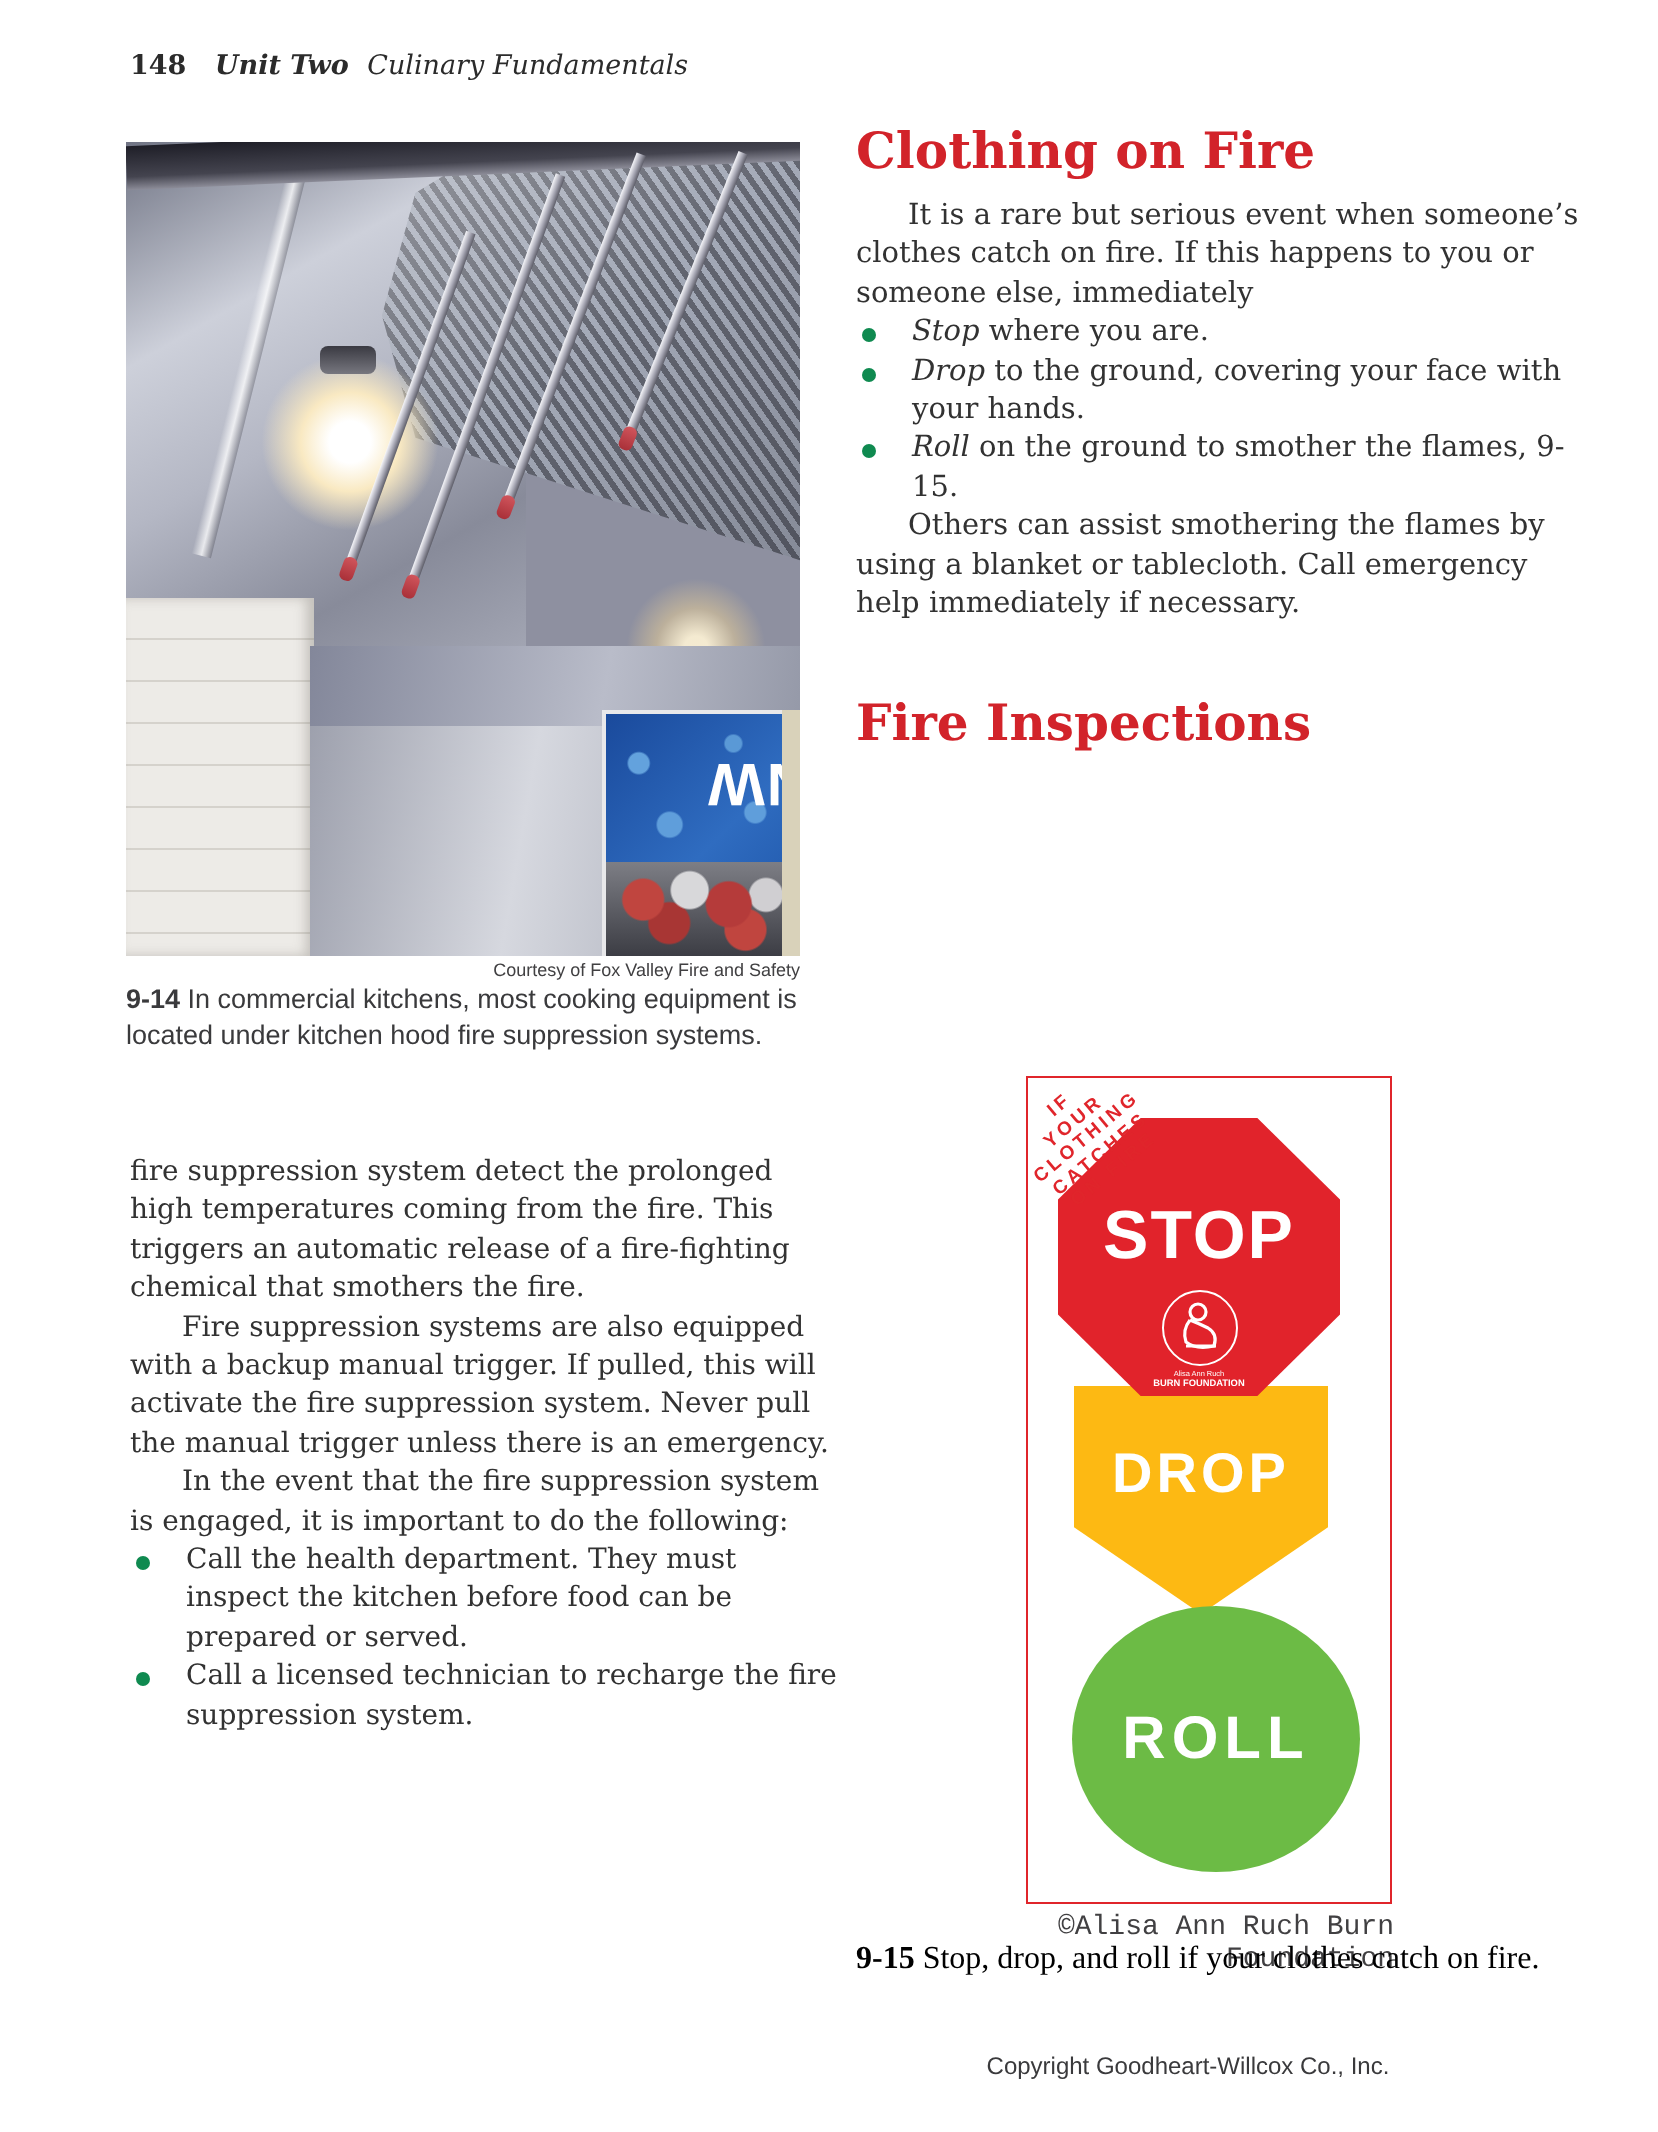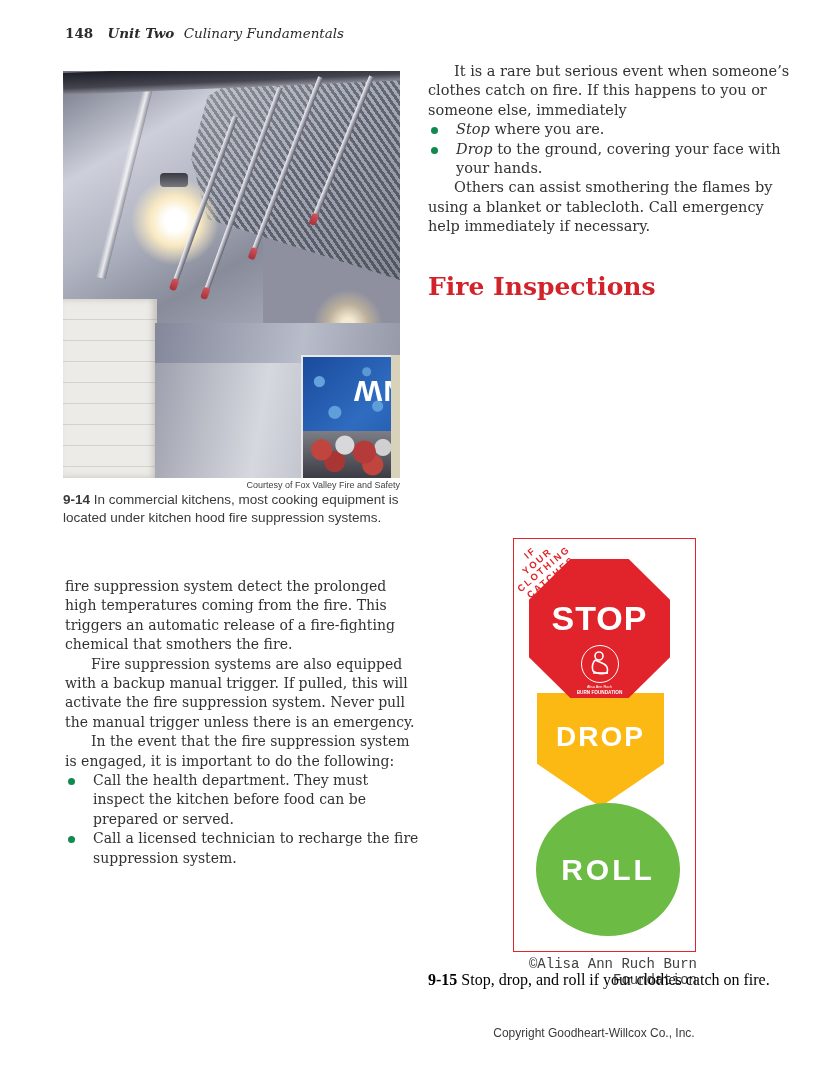--- a/index.html
+++ b/index.html
@@ -167,24 +167,26 @@
     <p class="para noindent">fire suppression system detect the prolonged high temperatures coming from the fire. This triggers an automatic release of a fire-fighting chemical that smothers the fire.</p>
     <p class="para">Fire suppression systems are also equipped with a backup manual trigger. If pulled, this will activate the fire suppression system. Never pull the manual trigger unless there is an emergency.</p>
     <p class="para">In the event that the fire suppression system is engaged, it is important to do the following:</p>
     <ul class="blist">
       <li>Call the health department. They must inspect the kitchen before food can be prepared or served.</li>
       <li>Call a licensed technician to recharge the fire suppression system.</li>
     </ul>
   </div>
 
   <div class="colR">
+    <h2 class="sect">Clothing on Fire</h2>
     <p class="para">It is a rare but serious event when someone’s clothes catch on fire. If this happens to you or someone else, immediately</p>
     <ul class="blist">
       <li><span class="lead">Stop</span><span> where you are.</span></li>
       <li><span class="lead">Drop</span><span> to the ground, covering your face with your hands.</span></li>
+      <li><span class="lead">Roll</span><span> on the ground to smother the flames, 9-15.</span></li>
     </ul>
     <p class="para">Others can assist smothering the flames by using a blanket or tablecloth. Call emergency help immediately if necessary.</p>
     <h2 class="sect second">Fire Inspections</h2>
   </div>
 
   <div class="fig915">
     <div class="rot-text">
       <span>IF</span>
       <span>YOUR</span>
       <span>CLOTHING</span>

